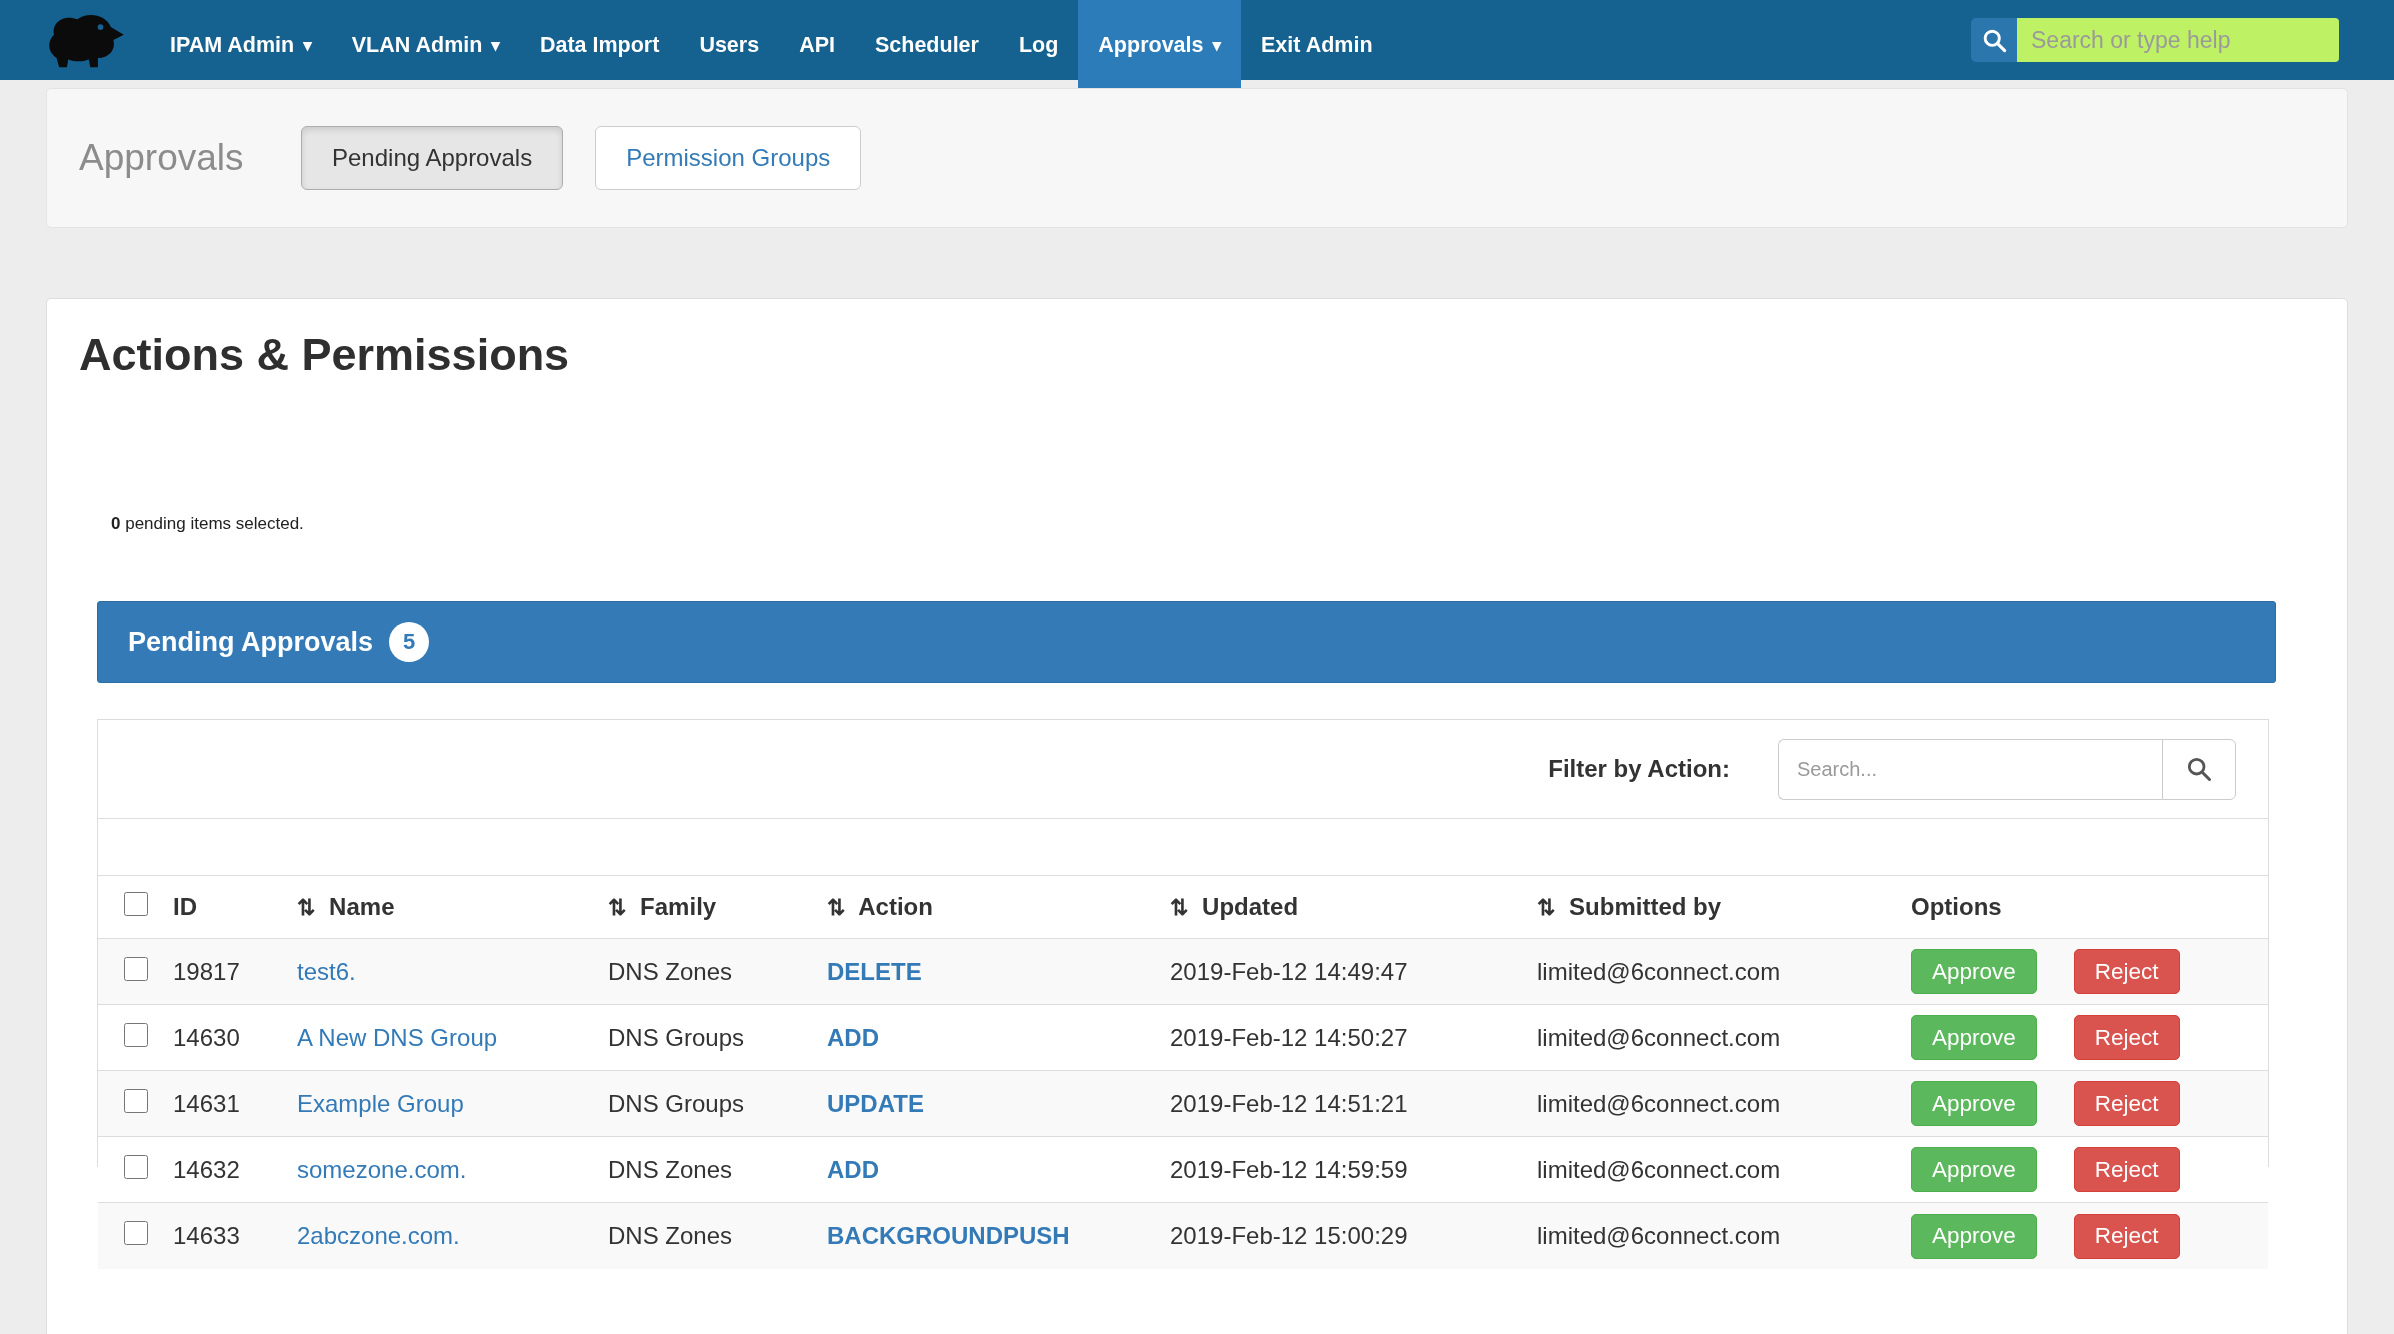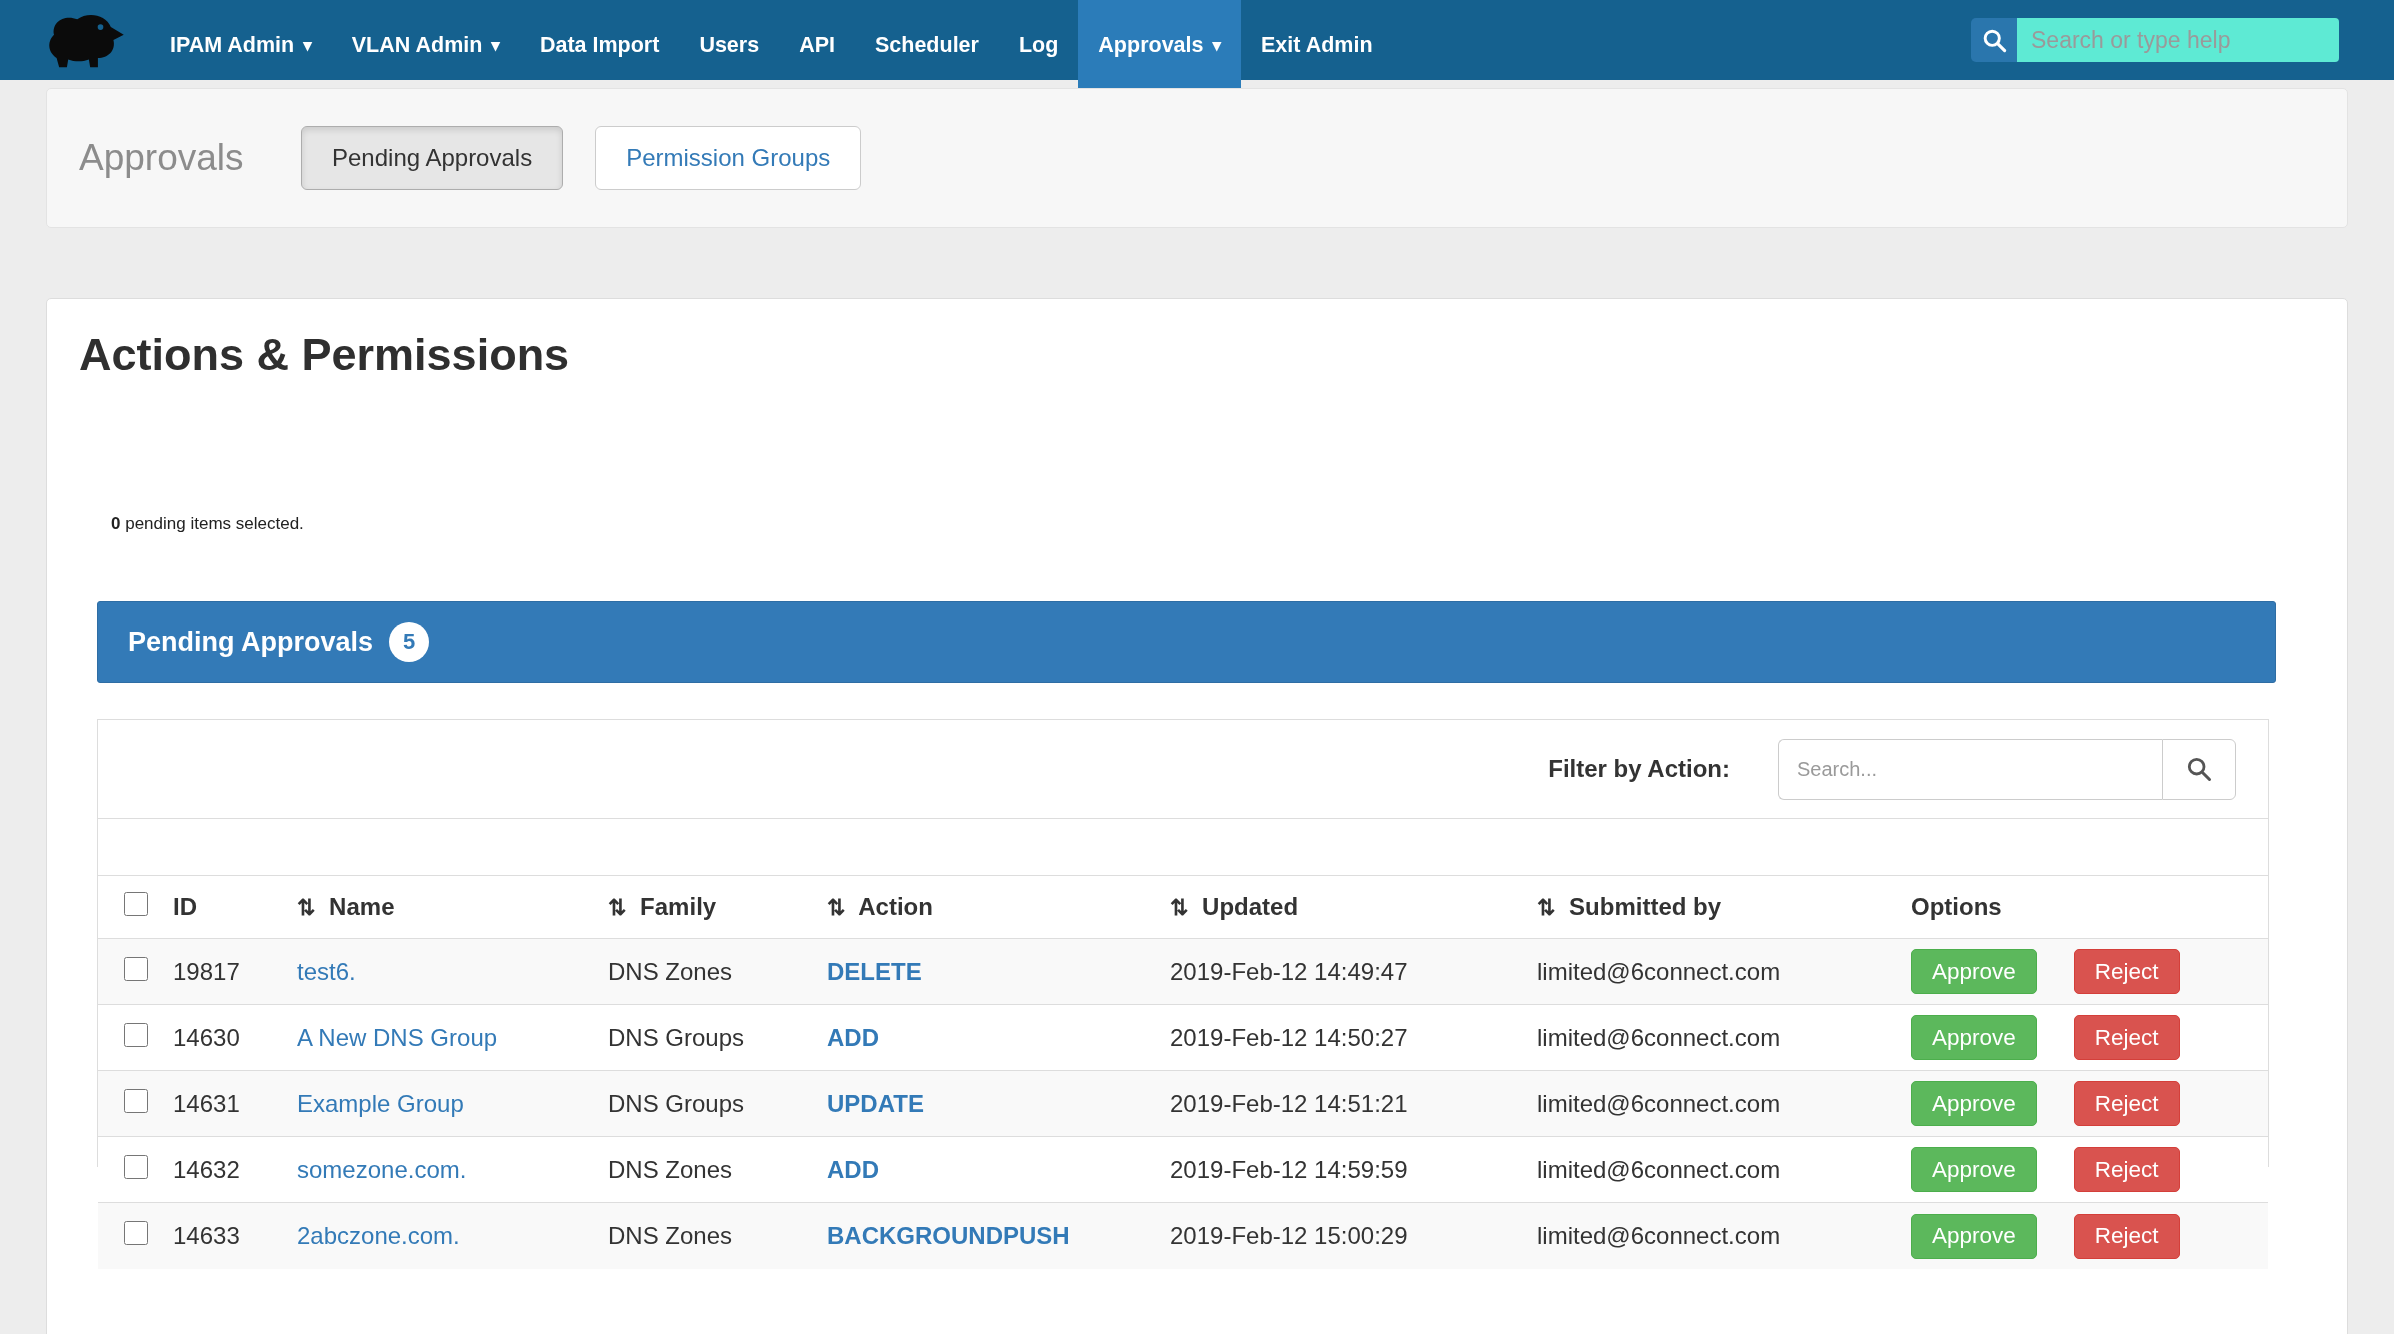--- a/index.html
+++ b/index.html
@@ -28,21 +28,21 @@
   }
   .nav-item.active { background: #2b7cb9; }
   .caret { font-size: 17px; margin-left: 9px; line-height: 1; }
   .nav-search { position: absolute; right: 55px; top: 18px; display: flex; align-items: center; }
   .nav-search-iconbox {
     width: 46px; height: 44px; background: #2a76ad; border-radius: 5px 0 0 5px;
     display: flex; align-items: center; justify-content: center; cursor: pointer;
   }
   .nav-search-input {
     width: 322px; height: 44px; border: none; outline: none;
-    border-radius: 0 4px 4px 0; background: #5eead4;
+    border-radius: 0 4px 4px 0; background: #bef264;
     font-family: "Liberation Sans", sans-serif; font-size: 23px; padding: 0 14px; color: #333;
   }
   input::placeholder { color: #9a9a9a; }
 
   
   .subheader {
     position: absolute; left: 46px; right: 46px; top: 88px; height: 140px;
     background: #f7f7f7; border: 1px solid #e3e3e3; border-radius: 5px;
     display: flex; align-items: center;
   }

